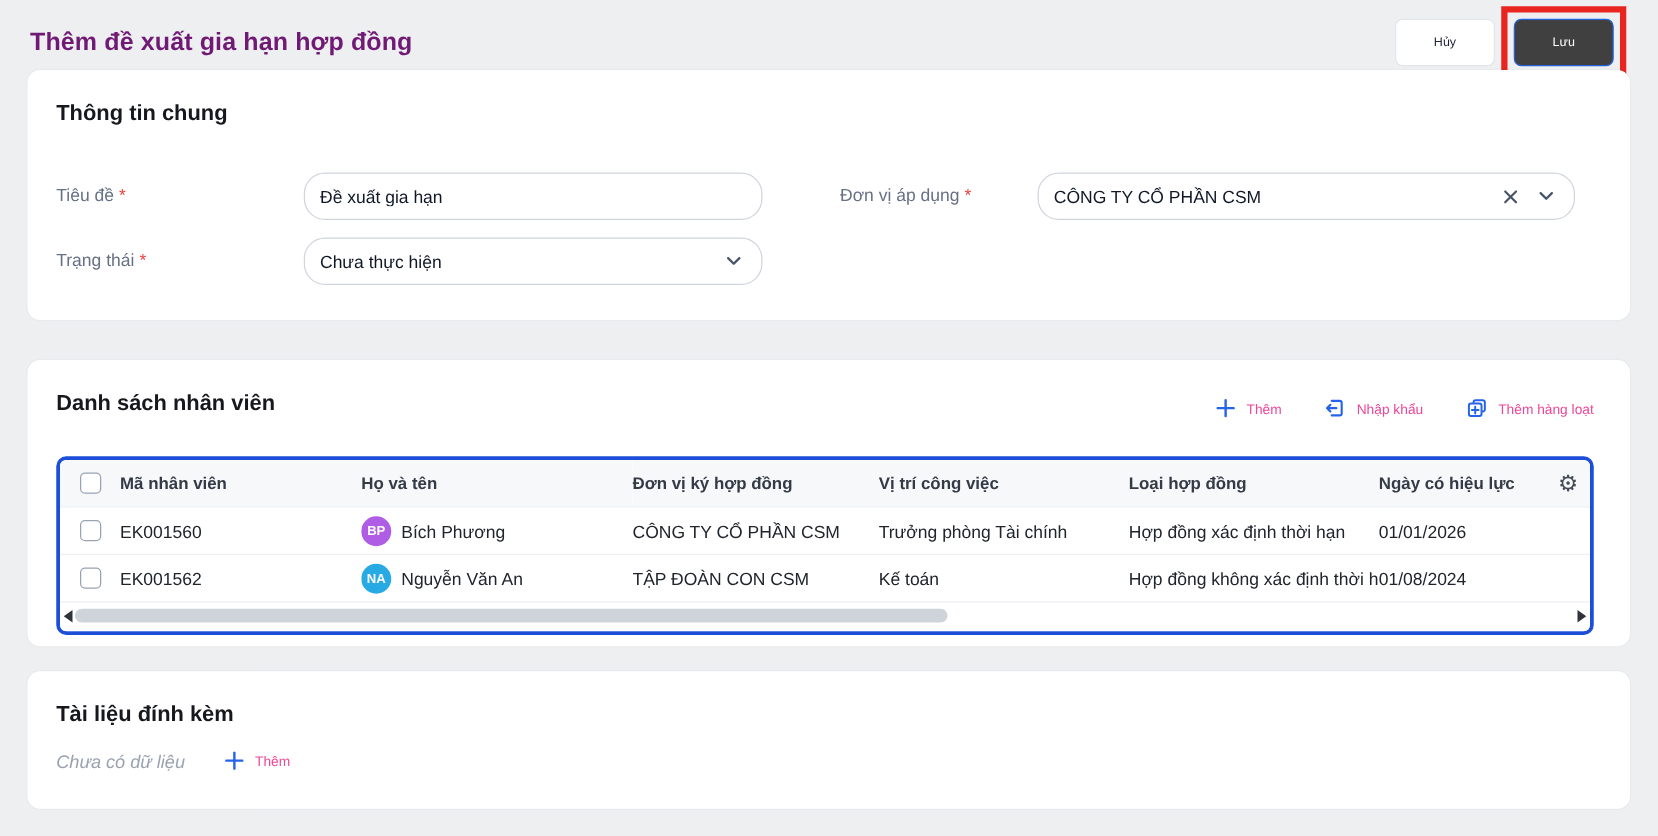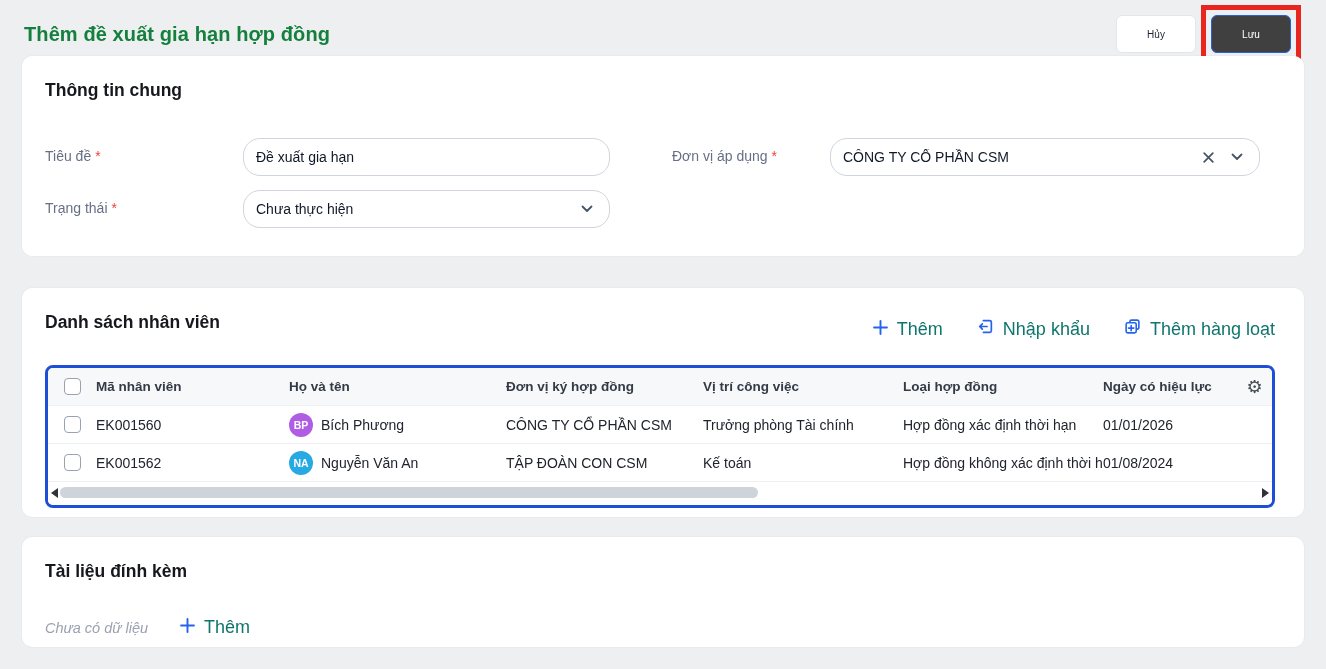--- a/index.html
+++ b/index.html
@@ -1,21 +1,21 @@
 <!DOCTYPE html>
 <html><head>
 <meta charset="utf-8">
 <style>
   html,body{margin:0;padding:0;width:1326px;height:669px;overflow:hidden;
     background:#edeff1;font-family:"Liberation Sans","DejaVu Sans",sans-serif;}
   .page{position:relative;width:1326px;height:669px;}
 
   
   .topbar{position:absolute;left:0;top:0;width:100%;height:68px;display:flex;align-items:center;padding:0 24px;box-sizing:border-box;}
-  .page-title{font-size:20px;font-weight:700;color:#15803d;letter-spacing:.1px;}
+  .page-title{font-size:20px;font-weight:700;color:#701a75;letter-spacing:.1px;}
   .topbar-actions{margin-left:auto;display:flex;align-items:center;gap:15px;}
   .btn{height:38px;border-radius:6px;font-size:10px;font-weight:500;cursor:pointer;
     font-family:inherit;display:inline-flex;align-items:center;justify-content:center;box-sizing:border-box;}
   .btn-default{background:#fff;border:1px solid #e2e5ea;color:#1d2433;min-width:80px;padding:0 24px;}
   .btn-outline{background:#fff;border:1px solid #2361dd;color:#2361dd;min-width:112px;padding:0 18px;}
   .btn-primary{background:#404040;border:1px solid #2361dd;color:#fff;min-width:80px;padding:0 24px;}
   .save-wrap{position:relative;margin-right:11px;}
   .annotation-box{position:absolute;left:-10px;top:-10px;right:-10px;bottom:-10px;
     border:5px solid #e8251f;pointer-events:none;}
 
@@ -30,21 +30,21 @@
   .field-label{position:absolute;height:35px;display:flex;align-items:center;font-size:14px;color:#667085;}
   .req{color:#f1413d;margin-left:4px;}
   .control{position:absolute;height:35px;border:1px solid #d0d5dd;border-radius:17px;background:#fff;
     display:flex;align-items:center;box-sizing:border-box;padding:18px 12px;font-size:14px;color:#101828;}
   input.control{font-family:inherit;outline:none;}
   .control .val{flex:1;white-space:nowrap;overflow:hidden;}
   .ico-btn{display:inline-flex;align-items:center;justify-content:center;cursor:pointer;padding:0 4px;}
 
   
   .actions{position:absolute;right:29px;top:30px;display:flex;align-items:center;gap:34px;}
-  .link-btn{display:inline-flex;align-items:center;gap:9px;color:#0f766e;font-size:18px;font-weight:500;cursor:pointer;}
+  .link-btn{display:inline-flex;align-items:center;gap:9px;color:#ec4899;font-size:11px;font-weight:500;cursor:pointer;}
 
   
   .table-wrap{position:absolute;left:23px;top:77px;width:1230px;border:3px solid #1d4ed8;border-radius:8px;background:#fff;overflow:hidden;box-sizing:border-box;}
   table{border-collapse:collapse;table-layout:fixed;width:1228px;font-size:14px;}
   thead tr{background:#f7f8fa;}
   th{height:37px;text-align:left;font-size:13.5px;font-weight:600;color:#343b46;white-space:nowrap;overflow:hidden;padding:0 8px 0 0;}
   td{height:37px;border-top:1px solid #eef0f3;color:#20242c;white-space:nowrap;overflow:hidden;padding:0 8px 0 0;}
   .cell-check{text-align:center;padding:0;}
   .cb{appearance:none;-webkit-appearance:none;width:17px;height:17px;border:1.5px solid #98a2b3;border-radius:4px;background:#fff;cursor:pointer;vertical-align:middle;margin:0;}
   .avatar{display:inline-flex;width:24px;height:24px;border-radius:50%;align-items:center;justify-content:center;
@@ -54,21 +54,21 @@
   .th-gear{text-align:center;padding:0;}
 
   
   .hscroll{position:relative;height:23px;border-top:1px solid #eef0f3;background:#fff;}
   .hthumb{position:absolute;left:12px;top:5px;width:698px;height:11px;background:#cfd4db;border-radius:6px;cursor:pointer;}
   .harrow{position:absolute;top:6px;width:0;height:0;border-top:5px solid transparent;border-bottom:5px solid transparent;cursor:pointer;}
   .harrow-left{left:3px;border-right:7px solid #30343a;}
   .harrow-right{right:3px;border-left:7px solid #30343a;}
 
   
-  .empty-row{position:absolute;left:23px;top:64px;display:flex;align-items:center;gap:32px;margin-top:16px;}
+  .empty-row{position:absolute;left:23px;top:64px;display:flex;align-items:center;gap:32px;}
   .empty-text{font-size:14.5px;color:#9aa2b1;font-style:italic;}
 </style>
 </head>
 <body>
 
 <div class="page">
 
   <div class="topbar">
     <div class="page-title">Thêm đề xuất gia hạn hợp đồng</div>
     <div class="topbar-actions">

